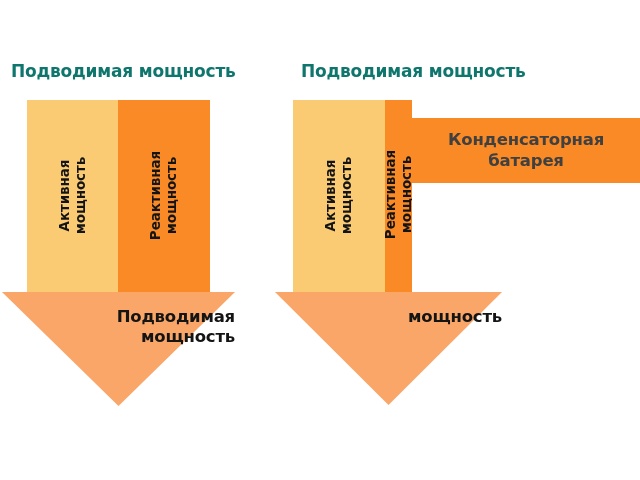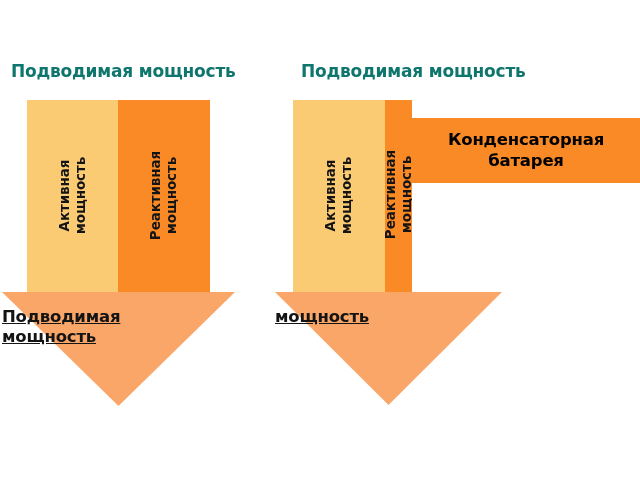--- a/index.html
+++ b/index.html
@@ -61,21 +61,21 @@
   
   .cap-block {
     position: absolute;
     display: flex;
     align-items: center;
     justify-content: center;
   }
   .cap-label {
     font-size: 16.5px;
     font-weight: 700;
-    color: #000000;
+    color: #404040;
     text-align: center;
     line-height: 1.22;
     letter-spacing: -0.2px;
   }
   .cap-label .l1,
   .cap-label .l2 {
     display: block;
   }
 
   
@@ -84,28 +84,27 @@
   }
   .arrow-shape {
     position: absolute;
     left: 0;
     top: 0;
   }
   .arrow-label {
     position: absolute;
     left: 0;
     width: 100%;
-    text-align: left;
+    text-align: right;
     font-size: 16.5px;
     font-weight: 700;
     color: #141414;
     line-height: 1.22;
     letter-spacing: -0.2px;
     pointer-events: none;
-    text-decoration: underline;
   }
   .arrow-label .l1,
   .arrow-label .l2 {
     display: block;
   }
 </style>
 </head>
 <body>
 
 <div id="canvas">

